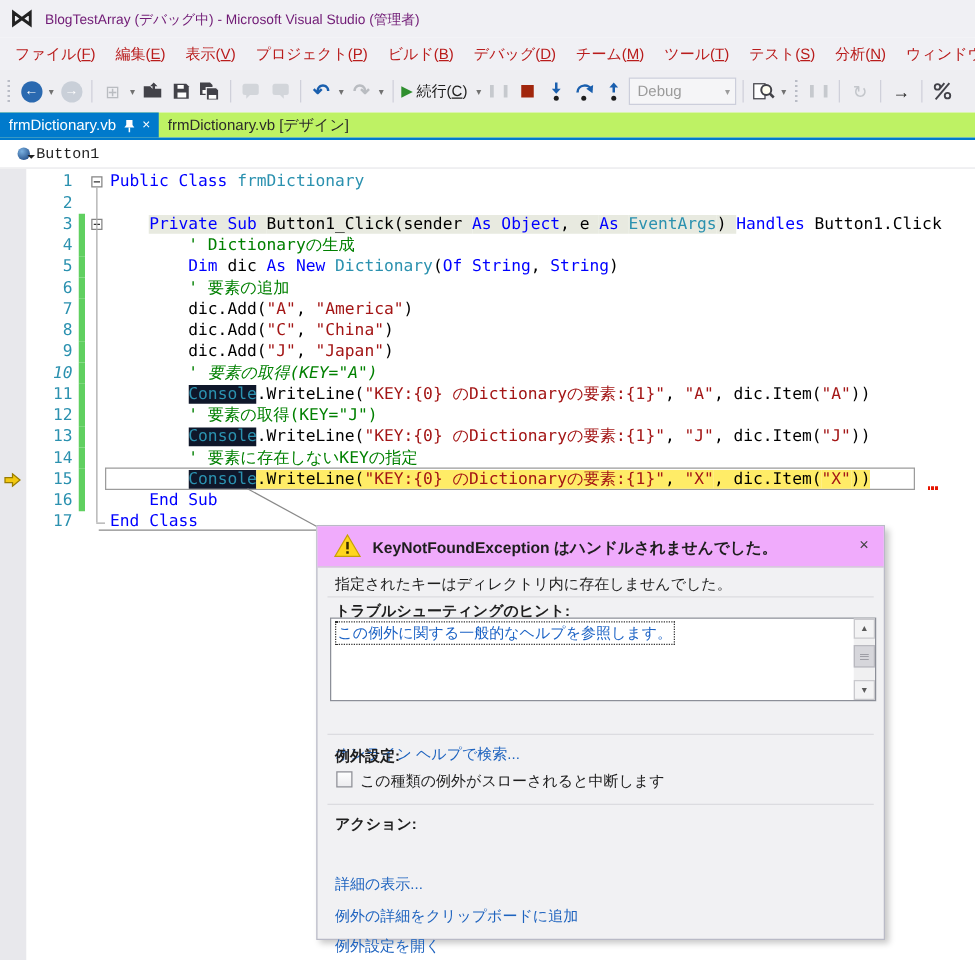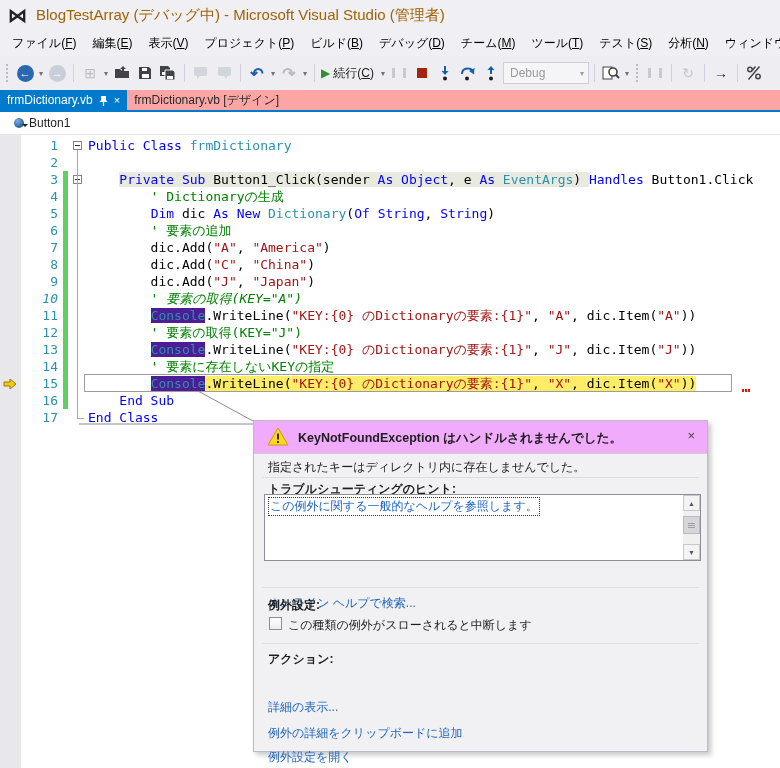--- a/index.html
+++ b/index.html
@@ -1,23 +1,23 @@
 <!DOCTYPE html>
 <html><head>
 <meta charset="utf-8">
 <style>
   html,body{margin:0;padding:0;background:#fff;}
   #app{position:relative;width:780px;height:768px;overflow:hidden;background:#fff;
        font-family:"Liberation Sans",sans-serif;color:#1e1e1e;-webkit-font-smoothing:antialiased;}
   
   .titlebar{height:30px;background:#f0f0f4;display:flex;align-items:center;padding-left:8px;gap:9px;}
   .vslogo{font-size:19px;font-weight:bold;color:#222;line-height:1;}
-  .wtitle{font-size:15px;color:#a16207;}
+  .wtitle{font-size:11px;color:#701a75;}
   .menubar{height:26px;background:#f0f0f4;display:flex;align-items:center;white-space:nowrap;overflow:hidden;padding-left:4px;}
-  .menu-item{font-size:12px;padding:3px 8px;color:#000000;}
+  .menu-item{font-size:12px;padding:3px 8px;color:#b91c1c;}
   
   .toolbar{height:34px;background:#eeeef2;display:flex;align-items:center;padding-left:2px;gap:1px;}
   .grip{width:5px;height:18px;margin:0 3px;
         background:repeating-linear-gradient(#b9bcc6 0 2px,transparent 2px 4px);background-size:2px 100%;background-repeat:no-repeat;background-position:1px 0;}
   .tbsep{width:1px;height:18px;background:#cfd0da;margin:0 4px;}
   .tbbtn{height:24px;min-width:20px;display:flex;align-items:center;justify-content:center;padding:0 1px;}
   .caret{font-size:8px;color:#717171;padding:0 2px;}
   .navcirc{width:17px;height:17px;border-radius:50%;display:flex;align-items:center;justify-content:center;
            color:#fff;font-size:11px;font-weight:bold;line-height:1;}
   .nav-back{background:#2a69b0;}
@@ -28,44 +28,44 @@
   .play{color:#2f8f2f;font-size:12px;}
   .cont-label{font-size:12px;color:#1e1e1e;padding:0 3px;}
   .pausebars{width:8px;height:10px;border-left:3px solid #c6c9ce;border-right:3px solid #c6c9ce;}
   .stopsq{width:10px;height:10px;background:#a1260d;}
   .combo{width:86px;height:22px;background:#f5f5f7;border:1px solid #cccedb;display:flex;align-items:center;
          font-size:12px;color:#9b9b9b;padding-left:6px;box-sizing:border-box;}
   .combo .cbx{margin-left:auto;font-size:8px;color:#9b9b9b;padding-right:4px;}
   .runto{color:#1e1e1e;font-size:14px;font-weight:bold;}
   .refresh{color:#c3c6cb;font-size:14px;}
   
-  .tabrow{height:20px;background:#fca5a5;display:flex;}
+  .tabrow{height:20px;background:#bef264;display:flex;}
   .tab{display:flex;align-items:center;font-size:12px;padding:0 7px;gap:6px;}
   .tab.active{background:#007acc;color:#fff;}
   .tab.inactive{color:#2a2a2a;}
   .tabline{height:2px;background:#007acc;}
   .tclose{font-size:11px;}
   
-  .breadcrumb{height:22px;background:#fff;border-bottom:1px solid #e4e4e7;display:flex;align-items:center;padding-left:14px;gap:5px;}
+  .breadcrumb{height:22px;background:#fff;border-bottom:1px solid #e4e4e7;display:flex;align-items:center;padding-left:14px;gap:5px;font-family:Liberation Mono, monospace;}
   .bcicon{width:10px;height:10px;border-radius:50%;background:radial-gradient(circle at 35% 30%,#7ab0e0,#123c78);position:relative;}
   .bcicon:after{content:"";position:absolute;right:-4px;bottom:-2px;border:3px solid transparent;border-top-color:#222;}
   .bclabel{font-size:12px;}
   
   .editor{position:relative;height:633px;background:#fff;overflow:hidden;}
   .bpmargin{position:absolute;left:0;top:0;width:21px;height:100%;background:#e8e8ec;}
   .code-row{position:absolute;left:0;width:780px;height:17px;line-height:17px;}
   .ln-num{position:absolute;left:24px;width:34px;text-align:right;
           font-family:"DejaVu Sans Mono",monospace;font-size:13px;color:#2b91af;}
   .ln-chg{position:absolute;left:63px;width:5px;top:0;height:17px;background:#60d060;}
   .foldbox{position:absolute;left:73px;top:4px;width:9px;height:9px;border:1px solid #848484;background:#fff;box-sizing:border-box;}
   .foldbox i{position:absolute;left:1px;right:1px;top:3px;height:1px;background:#333;}
   .ln-code{position:absolute;left:88px;white-space:pre;
            font-family:"DejaVu Sans Mono",monospace;font-size:13px;color:#000;}
   .sg-k{color:#0000ff;} .sg-t{color:#2b91af;} .sg-s{color:#a31515;} .sg-c{color:#008000;} .sg-p{color:#000;}
-  .bg-decl{background:#e8eae0;} .bg-ref{background:#4c1d95;} .bg-cur{background:#ffec67;}
+  .bg-decl{background:#e8eae0;} .bg-ref{background:#0f172a;} .bg-cur{background:#ffec67;}
   .curbox{position:absolute;left:84px;top:-1px;width:648px;height:18px;border:1px solid #9c9c9c;box-sizing:border-box;background:#fff;}
   .cur-arrow{position:absolute;left:3px;top:3px;}
   .fold-vline{position:absolute;left:77px;top:15px;width:1px;height:268px;background:#a9a9a9;}
   .fold-tick{position:absolute;left:77px;top:283px;width:7px;height:1px;background:#a9a9a9;}
   .redmark{position:absolute;left:742px;top:254px;width:9px;height:3px;
            background:repeating-linear-gradient(90deg,#e51400 0 2px,#fff 2px 3px);}
   .callout{position:absolute;left:0;top:0;pointer-events:none;}
   
   .dlg{position:absolute;left:253px;top:420px;width:455px;height:332px;background:#f1f1f3;
        border:1px solid #b9bac6;box-shadow:3px 3px 5px rgba(0,0,0,.22);box-sizing:border-box;font-size:12px;}

